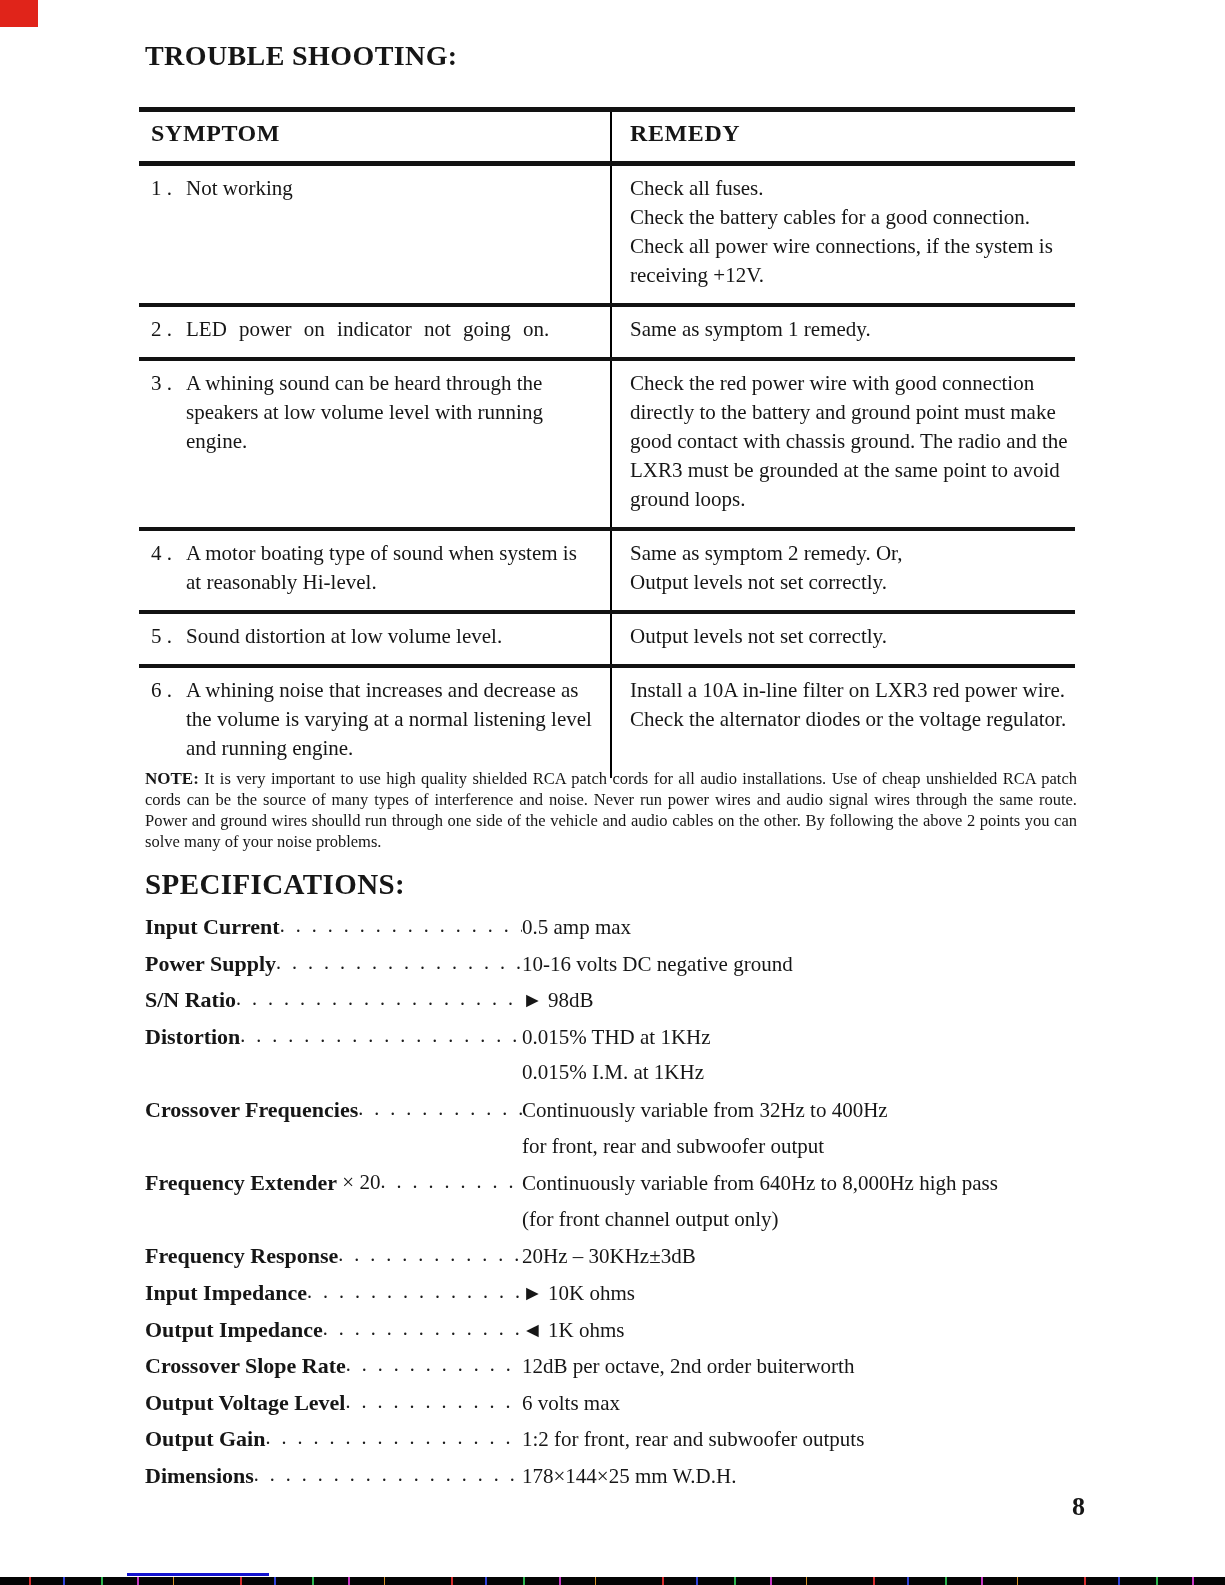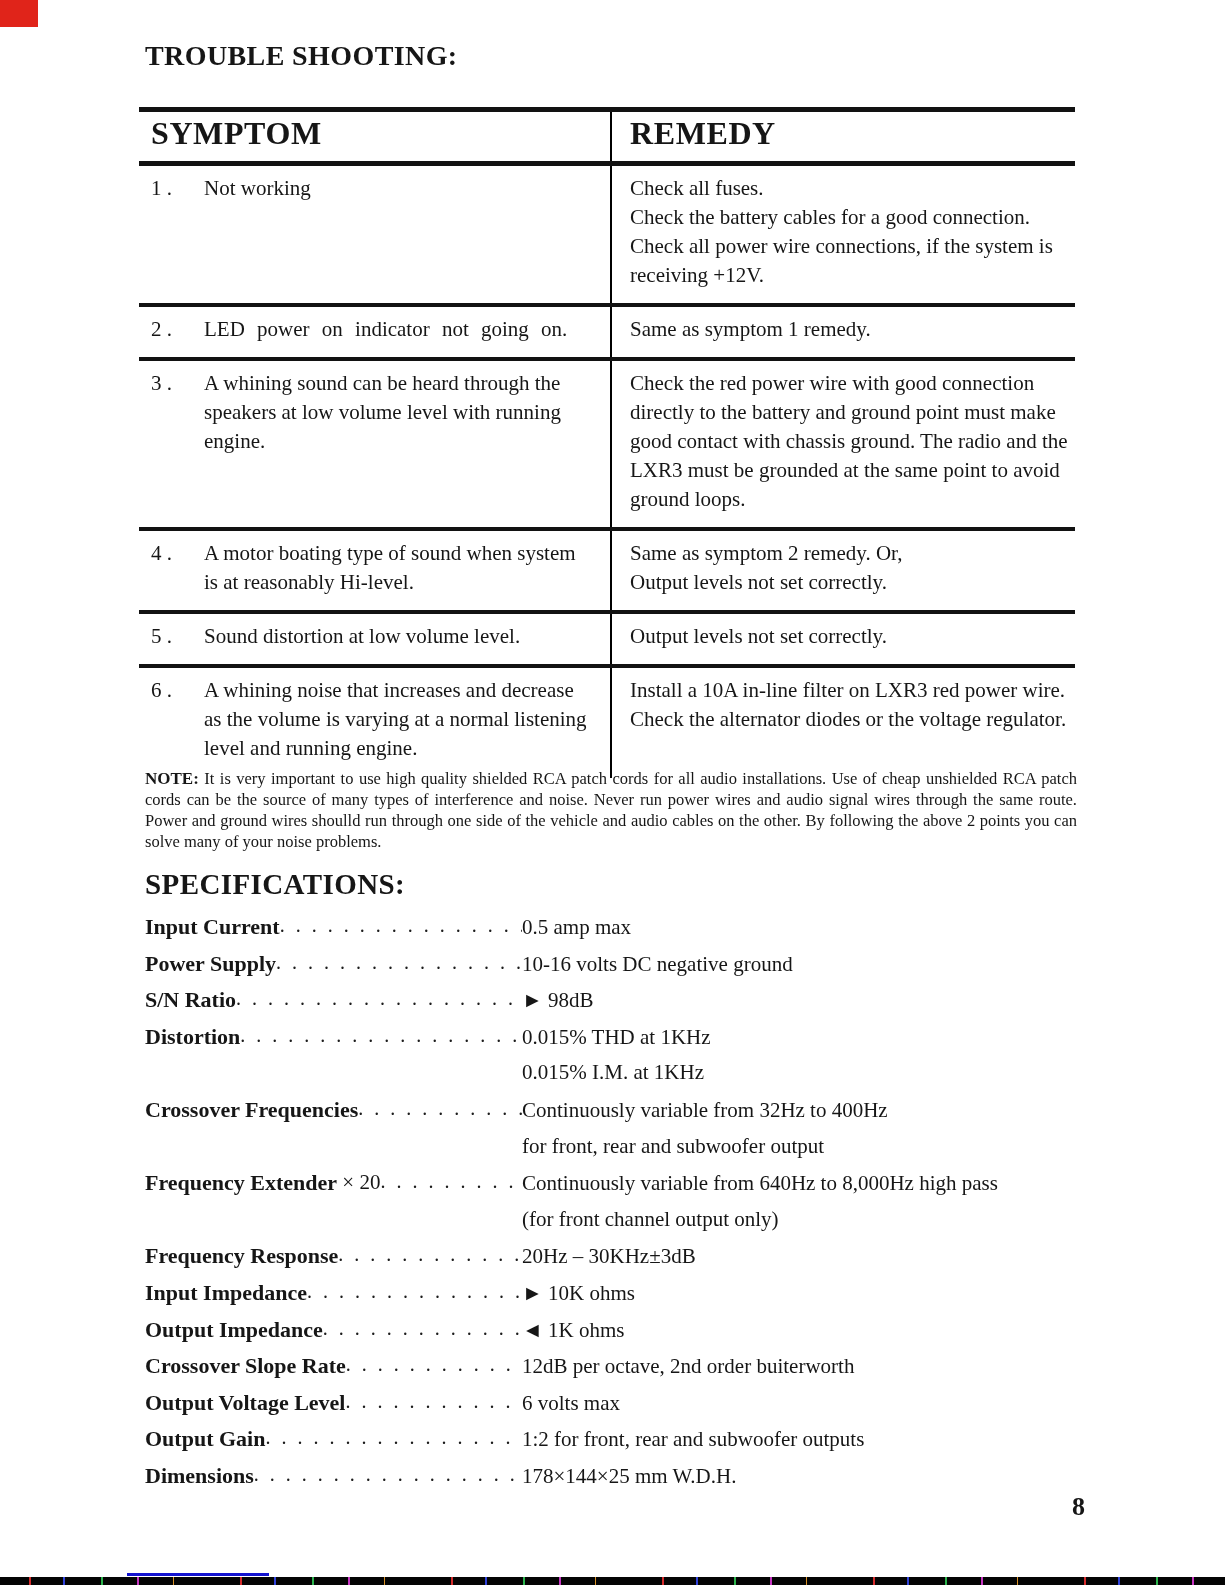--- a/index.html
+++ b/index.html
@@ -41,24 +41,24 @@
   .ts-row { display:flex; border-bottom:4px solid #121212; }
   .ts-row.last { border-bottom:none; }
   .ts-row.header { border-bottom:5px solid #121212; min-height:46px; }
   .cell-sym {
     position:relative; width:473px; flex:0 0 473px;
     border-right:2px solid #000;
     padding:8px 16px 8px 12px;
   }
   .cell-rem { flex:1; padding:8px 4px 13px 18px; }
   .header .cell-sym, .header .cell-rem {
-    font-weight:bold; font-size:32px; letter-spacing:0.6px; padding-top:7px;
+    font-weight:bold; font-size:24px; letter-spacing:0.6px; padding-top:7px;
   }
   .sym-num { position:absolute; left:12px; top:8px; white-space:pre; }
-  .sym-text { display:block; margin-left:53px; }
+  .sym-text { display:block; margin-left:35px; }
   .spread .sym-text { word-spacing:7px; }
   .rp { margin:0; }
   .r1 { min-height:130px; }
   .r2 { min-height:46px; }
   .r3 { min-height:160px; }
   .r4 { min-height:80px; }
   .r5 { min-height:45px; }
   .r6 { min-height:110px; }
 
   

